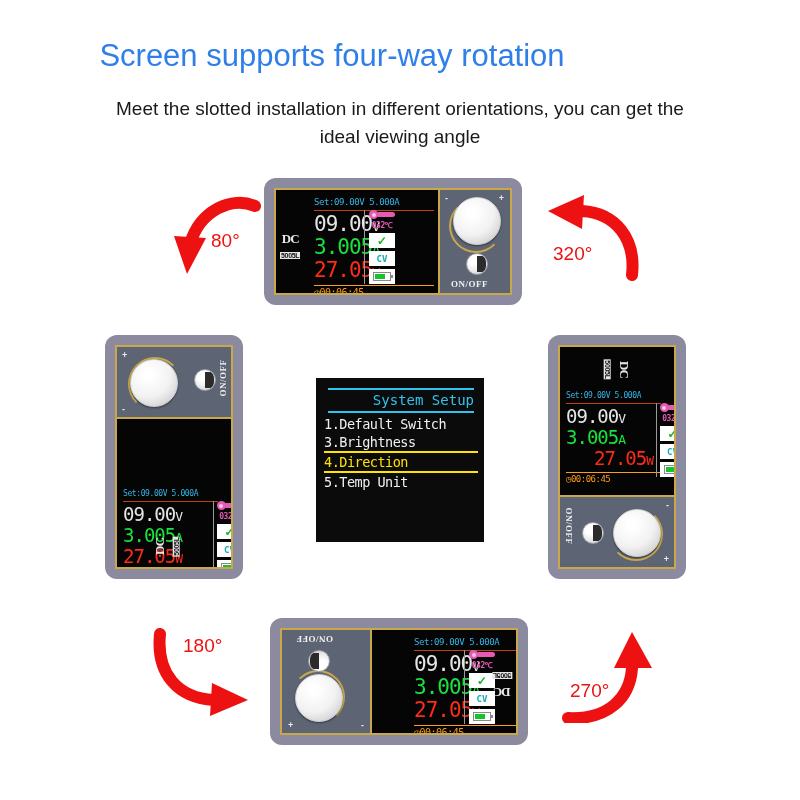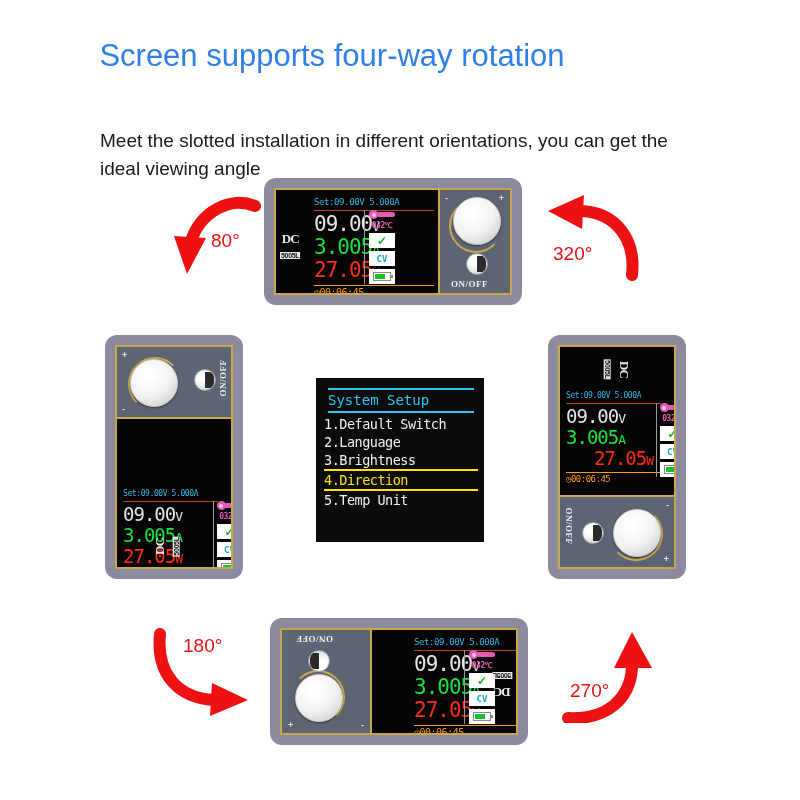--- a/index.html
+++ b/index.html
@@ -26,26 +26,25 @@
     color: #2f7fe8;
     font-family: "Liberation Sans", sans-serif;
     letter-spacing: 0px;
     white-space: nowrap;
   }
   .subtitle {
     position: absolute;
     top: 95px;
     left: 100px;
     width: 600px;
-    text-align: left;
+    text-align: center;
     font-size: 19px;
     color: #1a1a1a;
     line-height: 28px;
     font-family: "Liberation Sans", sans-serif;
-    margin-top: 32px;
   }
 
   
   .device {
     position: absolute;
     background: #8b8a9e;
     border-radius: 12px;
     box-sizing: border-box;
     padding: 10px;
   }
@@ -241,21 +240,21 @@
     width: 168px;
     height: 164px;
     background: #0b0b0b;
     box-sizing: border-box;
     padding: 8px 6px 4px 8px;
     font-family: "DejaVu Sans Mono", monospace;
   }
   .menu-title {
     color: #2fc4ef;
     font-size: 14px;
-    text-align: left;
+    text-align: right;
     letter-spacing: 0px;
     border-top: 2px solid #2fc4ef;
     border-bottom: 2px solid #2fc4ef;
     padding: 2px 0 3px 0;
     margin: 2px 4px 2px 4px;
   }
   .menu-item {
     color: #f0f0f0;
     font-size: 13.5px;
     padding: 1px 0 1px 0;
@@ -502,21 +501,20 @@
         <div class="brand-dc">DC</div>
         <div class="brand-model">5005L</div>
       </div>
     </div>
   </div>
 </div>
 
 <div class="menu">
   <div class="menu-title">System Setup</div>
   <div class="menu-item">1.Default Switch</div>
-  <div class="menu-item">2.Language</div>
   <div class="menu-item">3.Brightness</div>
   <div class="menu-item sel">4.Direction</div>
   <div class="menu-item">5.Temp Unit</div>
 </div>
 
 <div class="arrowbox" style="left:160px; top:188px; width:110px; height:92px;">
   <svg width="110" height="92" viewBox="0 0 110 92">
     <path d="M95 18 C 72 8, 40 22, 30 56" stroke="#ee1111" stroke-width="12" fill="none" stroke-linecap="round"></path>
     <polygon points="14,48 46,50 27,86" fill="#ee1111"></polygon>
   </svg>

